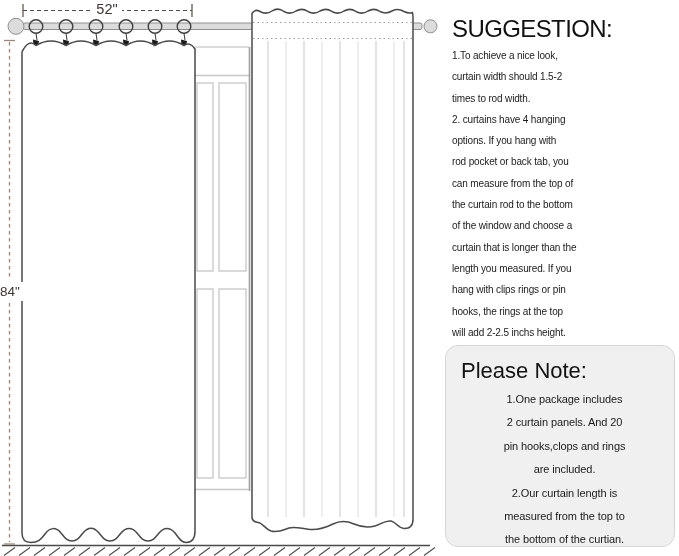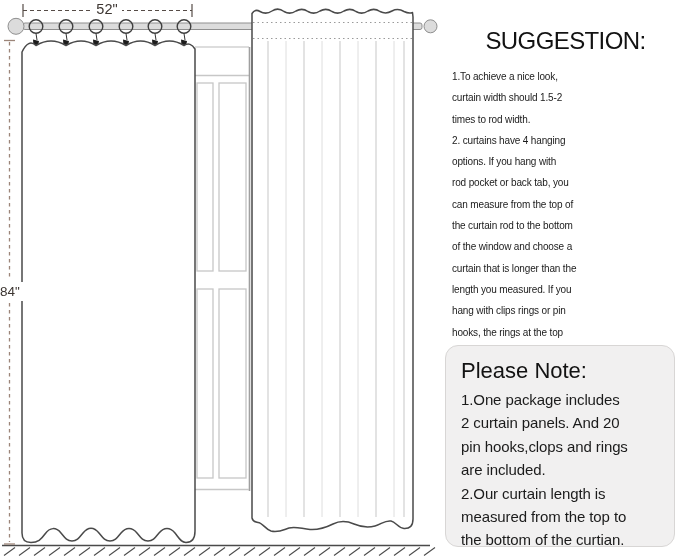--- a/index.html
+++ b/index.html
@@ -12,40 +12,39 @@
 
   .measure-label{
     position:absolute;background:#fff;color:#3c3531;
     font-family:"Liberation Sans", sans-serif;
   }
   #label-52{left:92px;top:1px;width:30px;text-align:center;font-size:14.5px;}
   #label-84{left:0px;top:282px;width:24px;text-align:left;font-size:13.5px;padding:2px 0;}
 
   .suggestion{position:absolute;left:452px;top:15px;width:227px;}
   .suggestion .title{
-    margin:12px;font-size:24px;font-weight:400;letter-spacing:-0.6px;color:#121212;
+    margin:0;font-size:24px;font-weight:400;letter-spacing:-0.6px;color:#121212;
     line-height:27px;
-    text-align:center;
   }
   .suggestion .body{
     margin:3px 0 0;font-size:10px;line-height:21.3px;letter-spacing:-0.15px;
     white-space:pre-line;color:#1b1b1b;
   }
 
   .note-box{
     position:absolute;left:445px;top:345px;width:230px;height:202px;
     background:var(--note-box-bg,#f1f0f0);
     border:1px solid var(--note-box-border,#d8d6d5);
     border-radius:13px;box-sizing:border-box;
     padding:12px 6px 0 15px;overflow:hidden;
   }
   .note-box .title{margin:0;font-size:22px;font-weight:400;color:#121212;line-height:26px;}
   .note-box .body{
-    margin:4px 0 0;font-size:15px;line-height:23.4px;letter-spacing:-0.1px;
-    white-space:pre-line;color:#1b1b1b;
+    margin:4px 0 0;font-size:11px;line-height:23.4px;letter-spacing:-0.1px;
+    white-space:pre-line;color:#1b1b1b;text-align:center;
   }
 
   
   .panel{fill:#ffffff;stroke:var(--ink,#4a4a4a);stroke-width:1.5;stroke-linejoin:round;}
   .fold{stroke:var(--fold-line,#cccccc);stroke-width:1.1;}
   .fold2{stroke:#dedede;stroke-width:1;}
   .winframe{stroke:var(--window-frame,#c7c7c7);stroke-width:1.3;fill:none;}
   .winedge{stroke:#9f9f9f;stroke-width:1.6;}
   .rod{fill:var(--rod-fill,#dcdcdc);stroke:var(--rod-stroke,#8f8f8f);stroke-width:1;}
   .ring{fill:none;stroke:#3f3f3f;stroke-width:1.4;}

